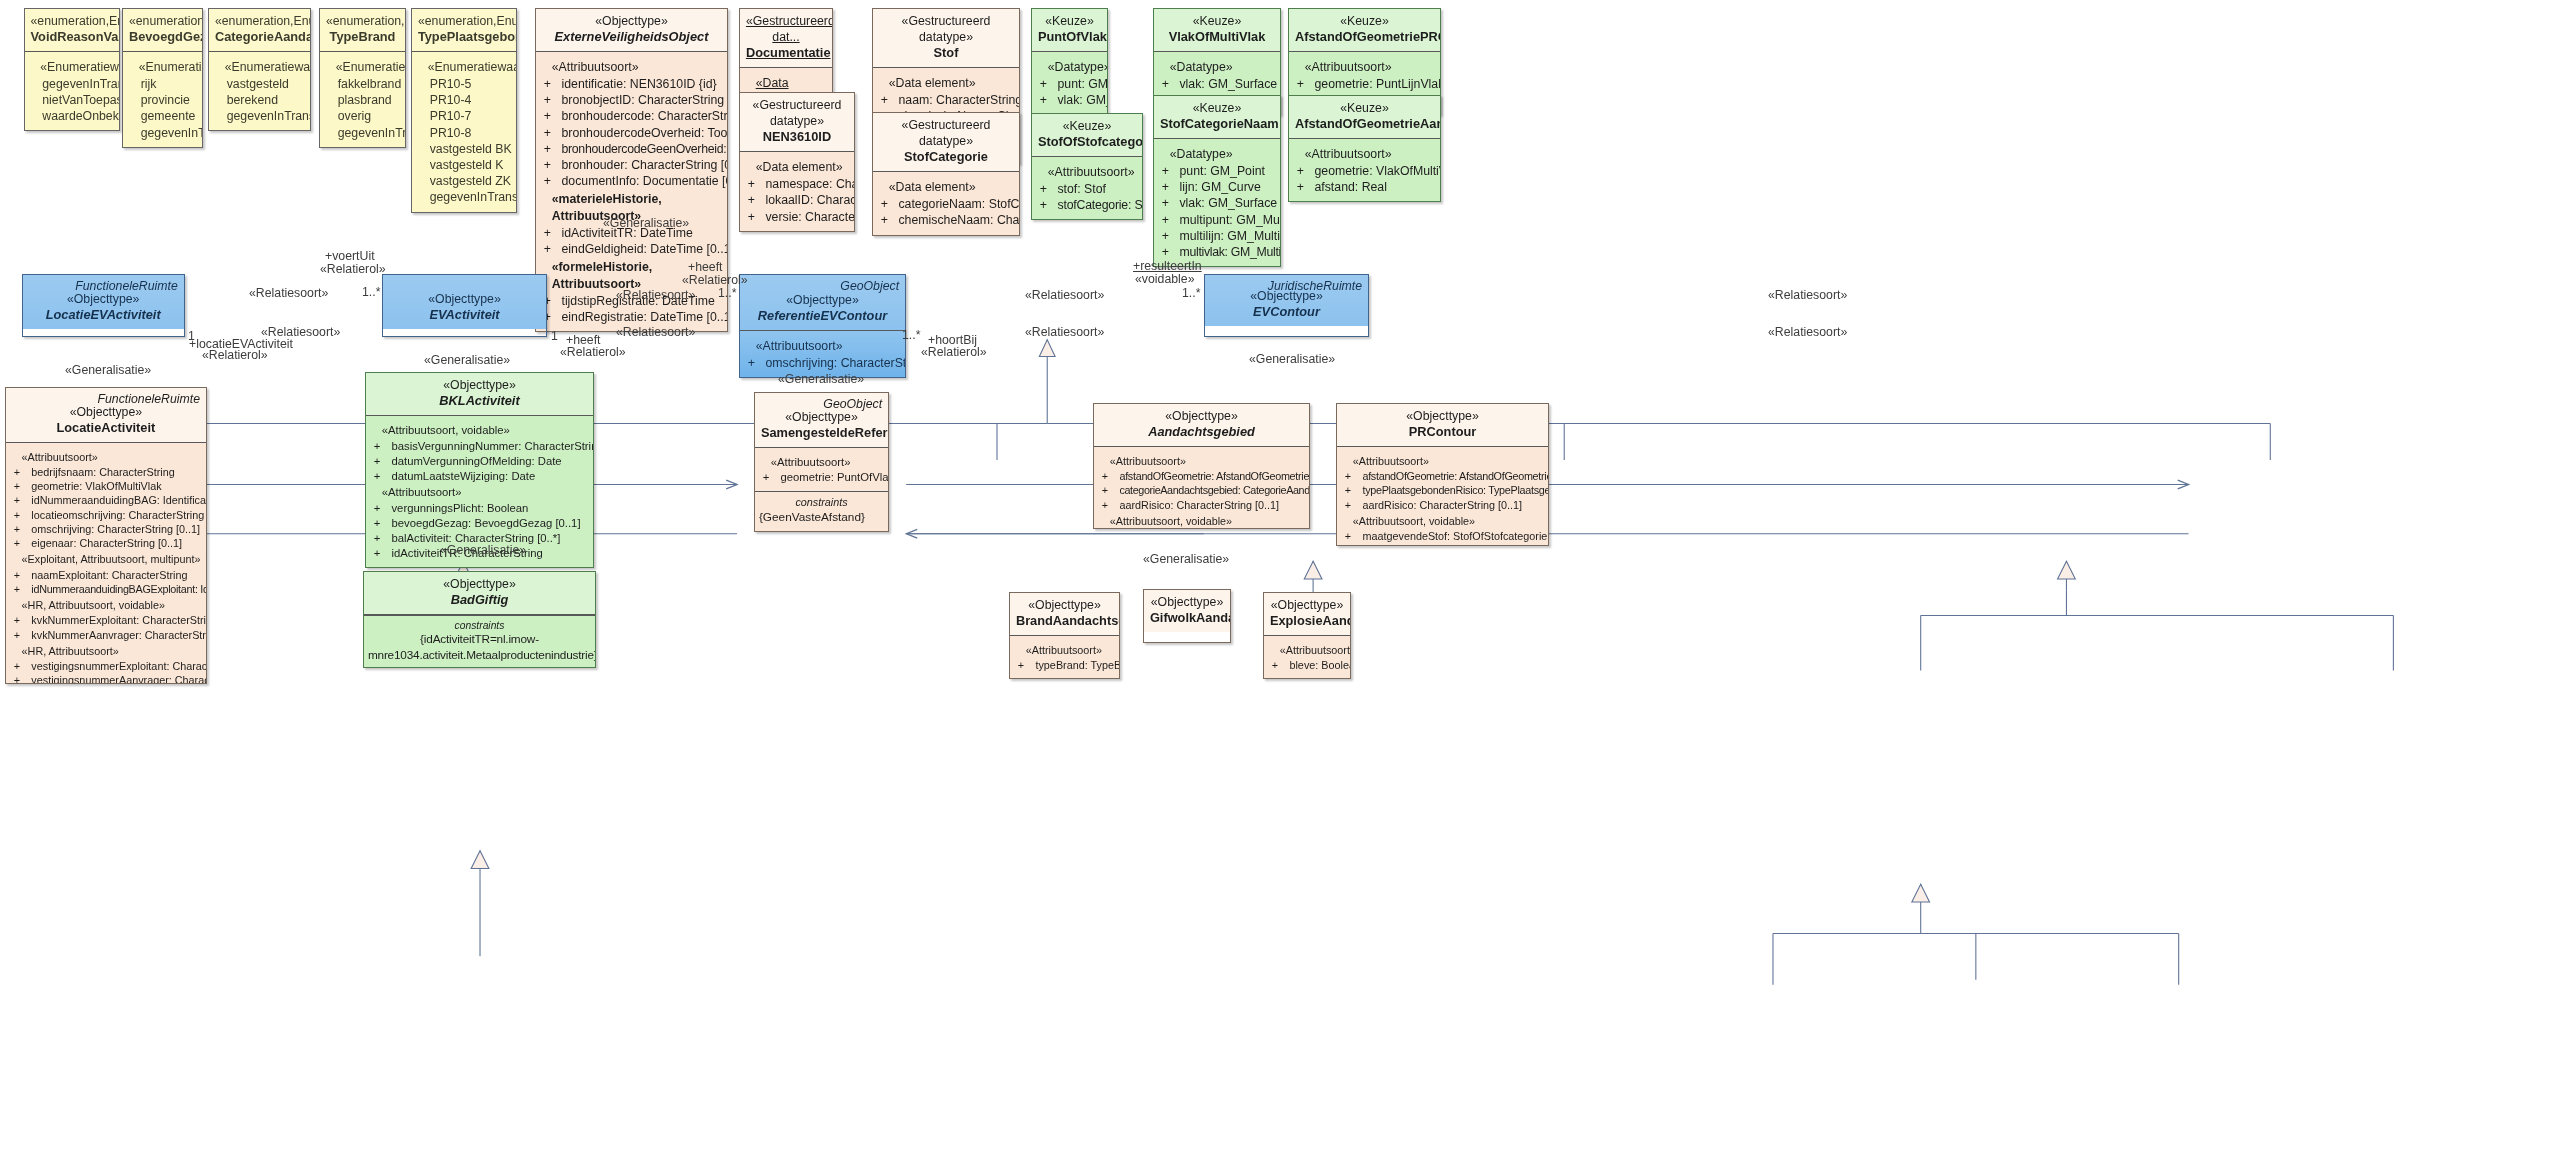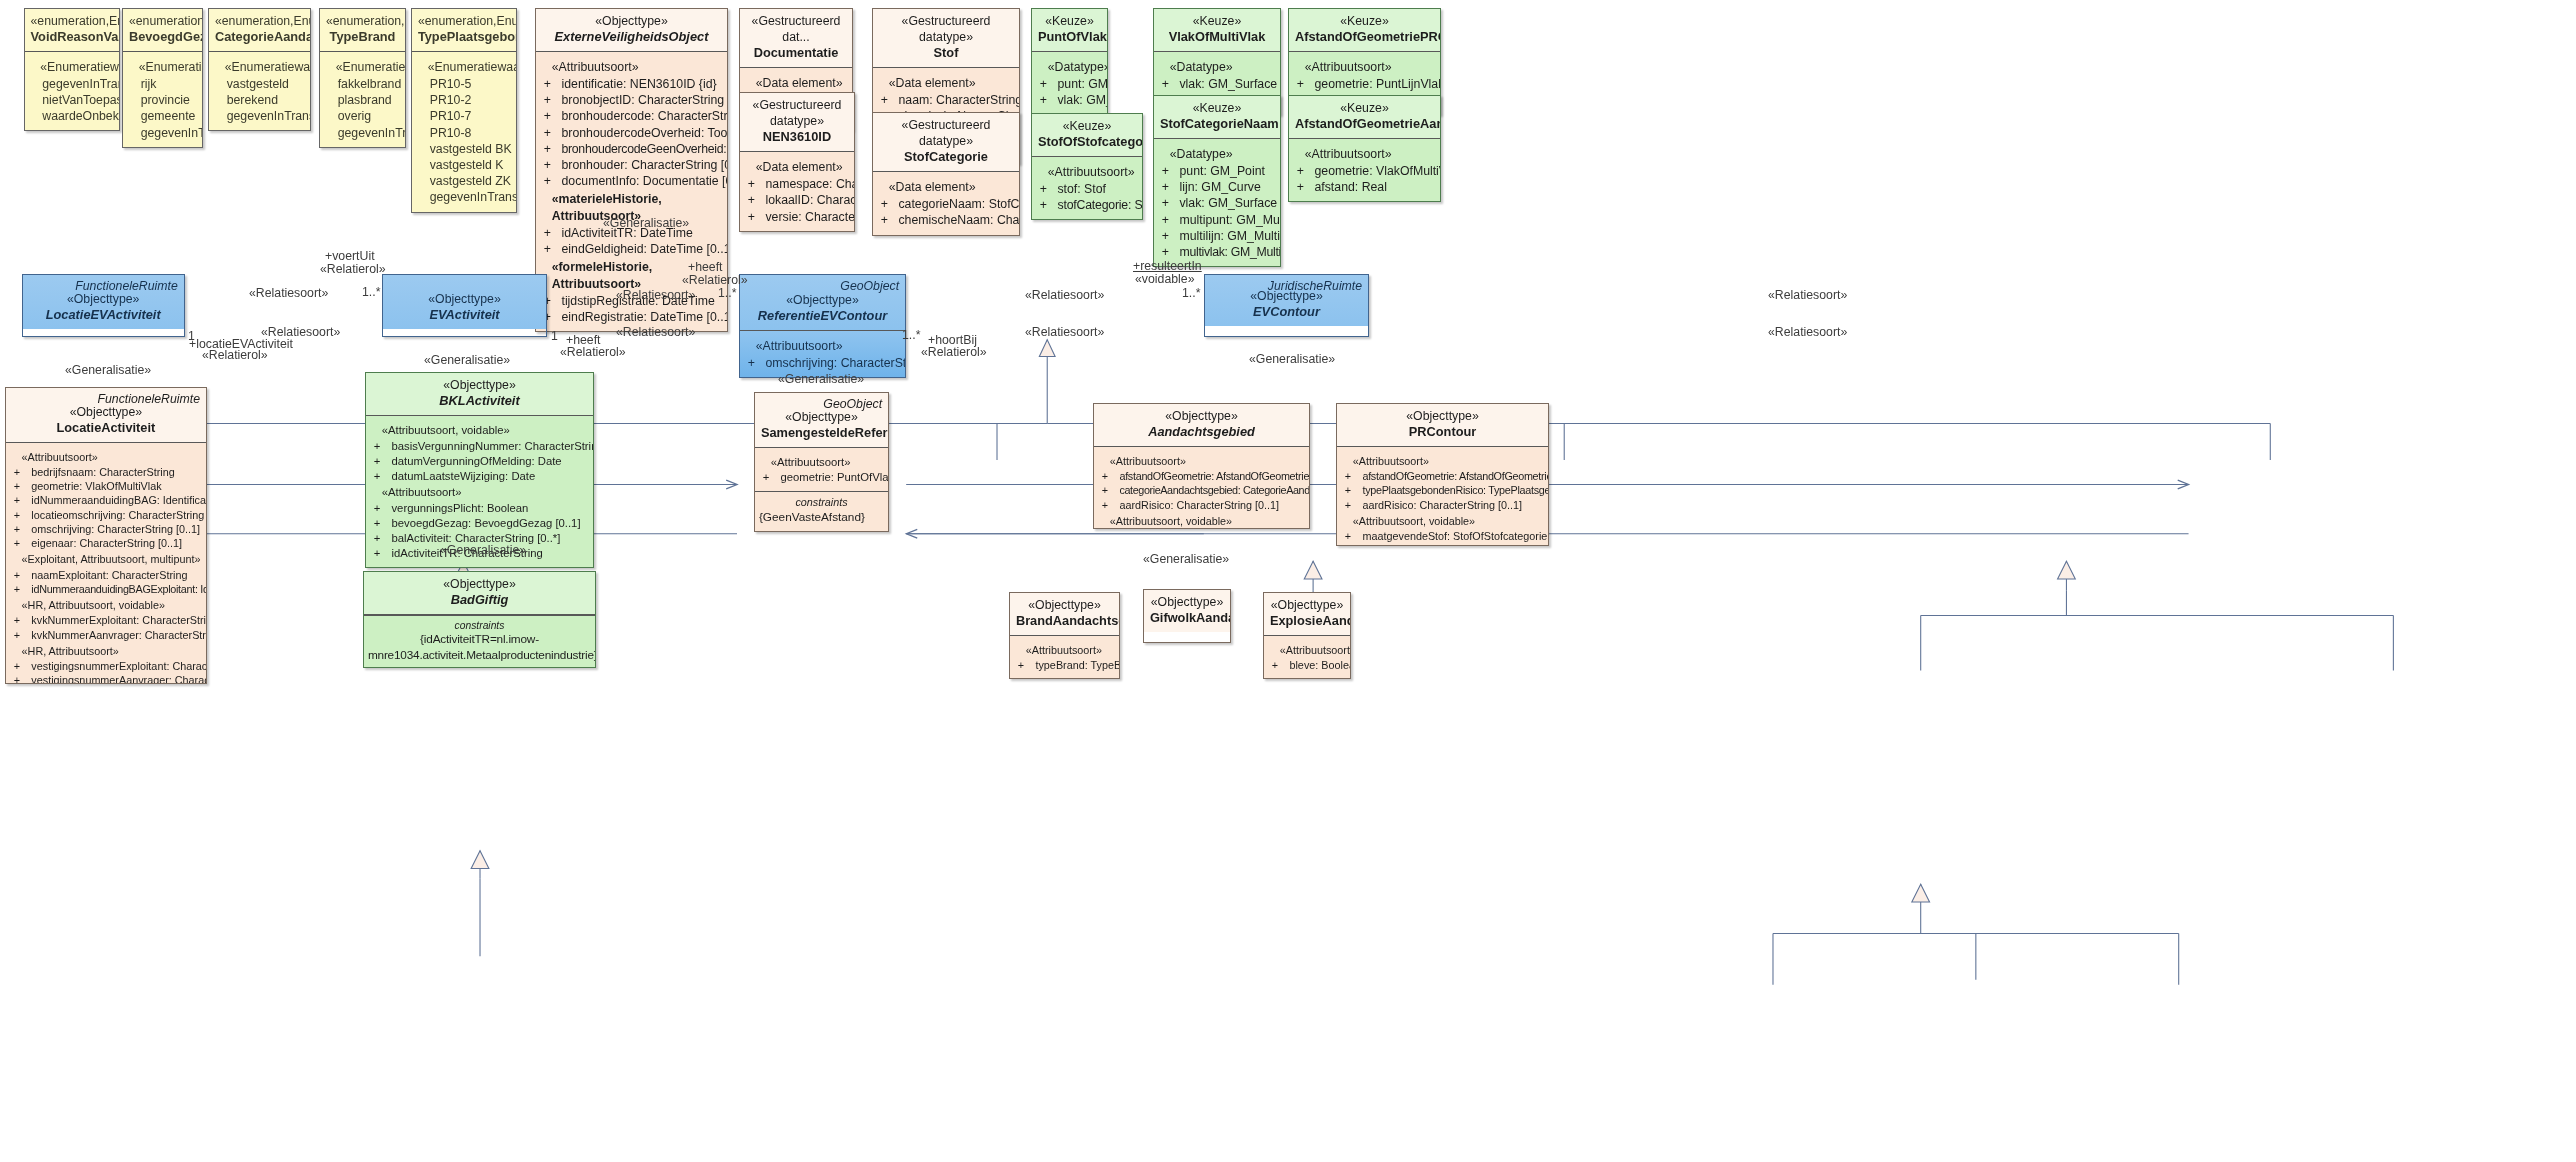--- a/index.html
+++ b/index.html
@@ -206,21 +206,21 @@
 </div>
 
 <div class="uml yellow" style="left:411px; top:7.9px;  width:106px;">
   <div class="hdr with-sep">
     <span class="stereo">«enumeration,Enumeratie»</span>
     <span class="name">TypePlaatsgebondenRisico</span>
   </div>
   <div class="body">
     <div class="grp">«Enumeratiewaarde»</div>
     <div class="attr" style="padding-left:13.8px">PR10-5</div>
-    <div class="attr" style="padding-left:13.8px">PR10-2</div>
+    <div class="attr" style="padding-left:13.8px">PR10-4</div>
     <div class="attr" style="padding-left:13.8px">PR10-7</div>
     <div class="attr" style="padding-left:13.8px">PR10-8</div>
     <div class="attr" style="padding-left:13.8px">vastgesteld BK</div>
     <div class="attr" style="padding-left:13.8px">vastgesteld K</div>
     <div class="attr" style="padding-left:13.8px">vastgesteld ZK</div>
     <div class="attr" style="padding-left:13.8px">gegevenInTransitie</div>
   </div>
 </div>
 
 <div class="uml peach" style="left:535px; top:7.9px; width:193px;">
@@ -239,21 +239,21 @@
     <div class="attr"><span class="vis">+</span><span>documentInfo: Documentatie [0..1]</span></div>
     <div class="grp" style="font-weight:bold">«materieleHistorie, Attribuutsoort»</div>
     <div class="attr"><span class="vis">+</span><span>idActiviteitTR: DateTime</span></div>
     <div class="attr"><span class="vis">+</span><span>eindGeldigheid: DateTime [0..1]</span></div>
     <div class="grp" style="font-weight:bold">«formeleHistorie, Attribuutsoort»</div>
     <div class="attr"><span class="vis">+</span><span>tijdstipRegistratie: DateTime</span></div>
     <div class="attr"><span class="vis">+</span><span>eindRegistratie: DateTime [0..1]</span></div>
   </div>
 </div>
 
-<div class="uml peach" style="left:739px; top:7.9px; width:114px;">
+<div class="uml peach" style="left:739px; top:7.9px; width:94px;text-decoration:underline;">
   <div class="hdr with-sep">
     <span class="stereo">«Gestructureerd dat...</span>
     <span class="name">Documentatie</span>
   </div>
   <div class="body">
     <div class="grp">«Data element»</div>
     <div class="attr"><span class="vis">+</span><span>naam: CharacterString</span></div>
     <div class="attr"><span class="vis">+</span><span>link: CharacterString</span></div>
   </div>
 </div>

